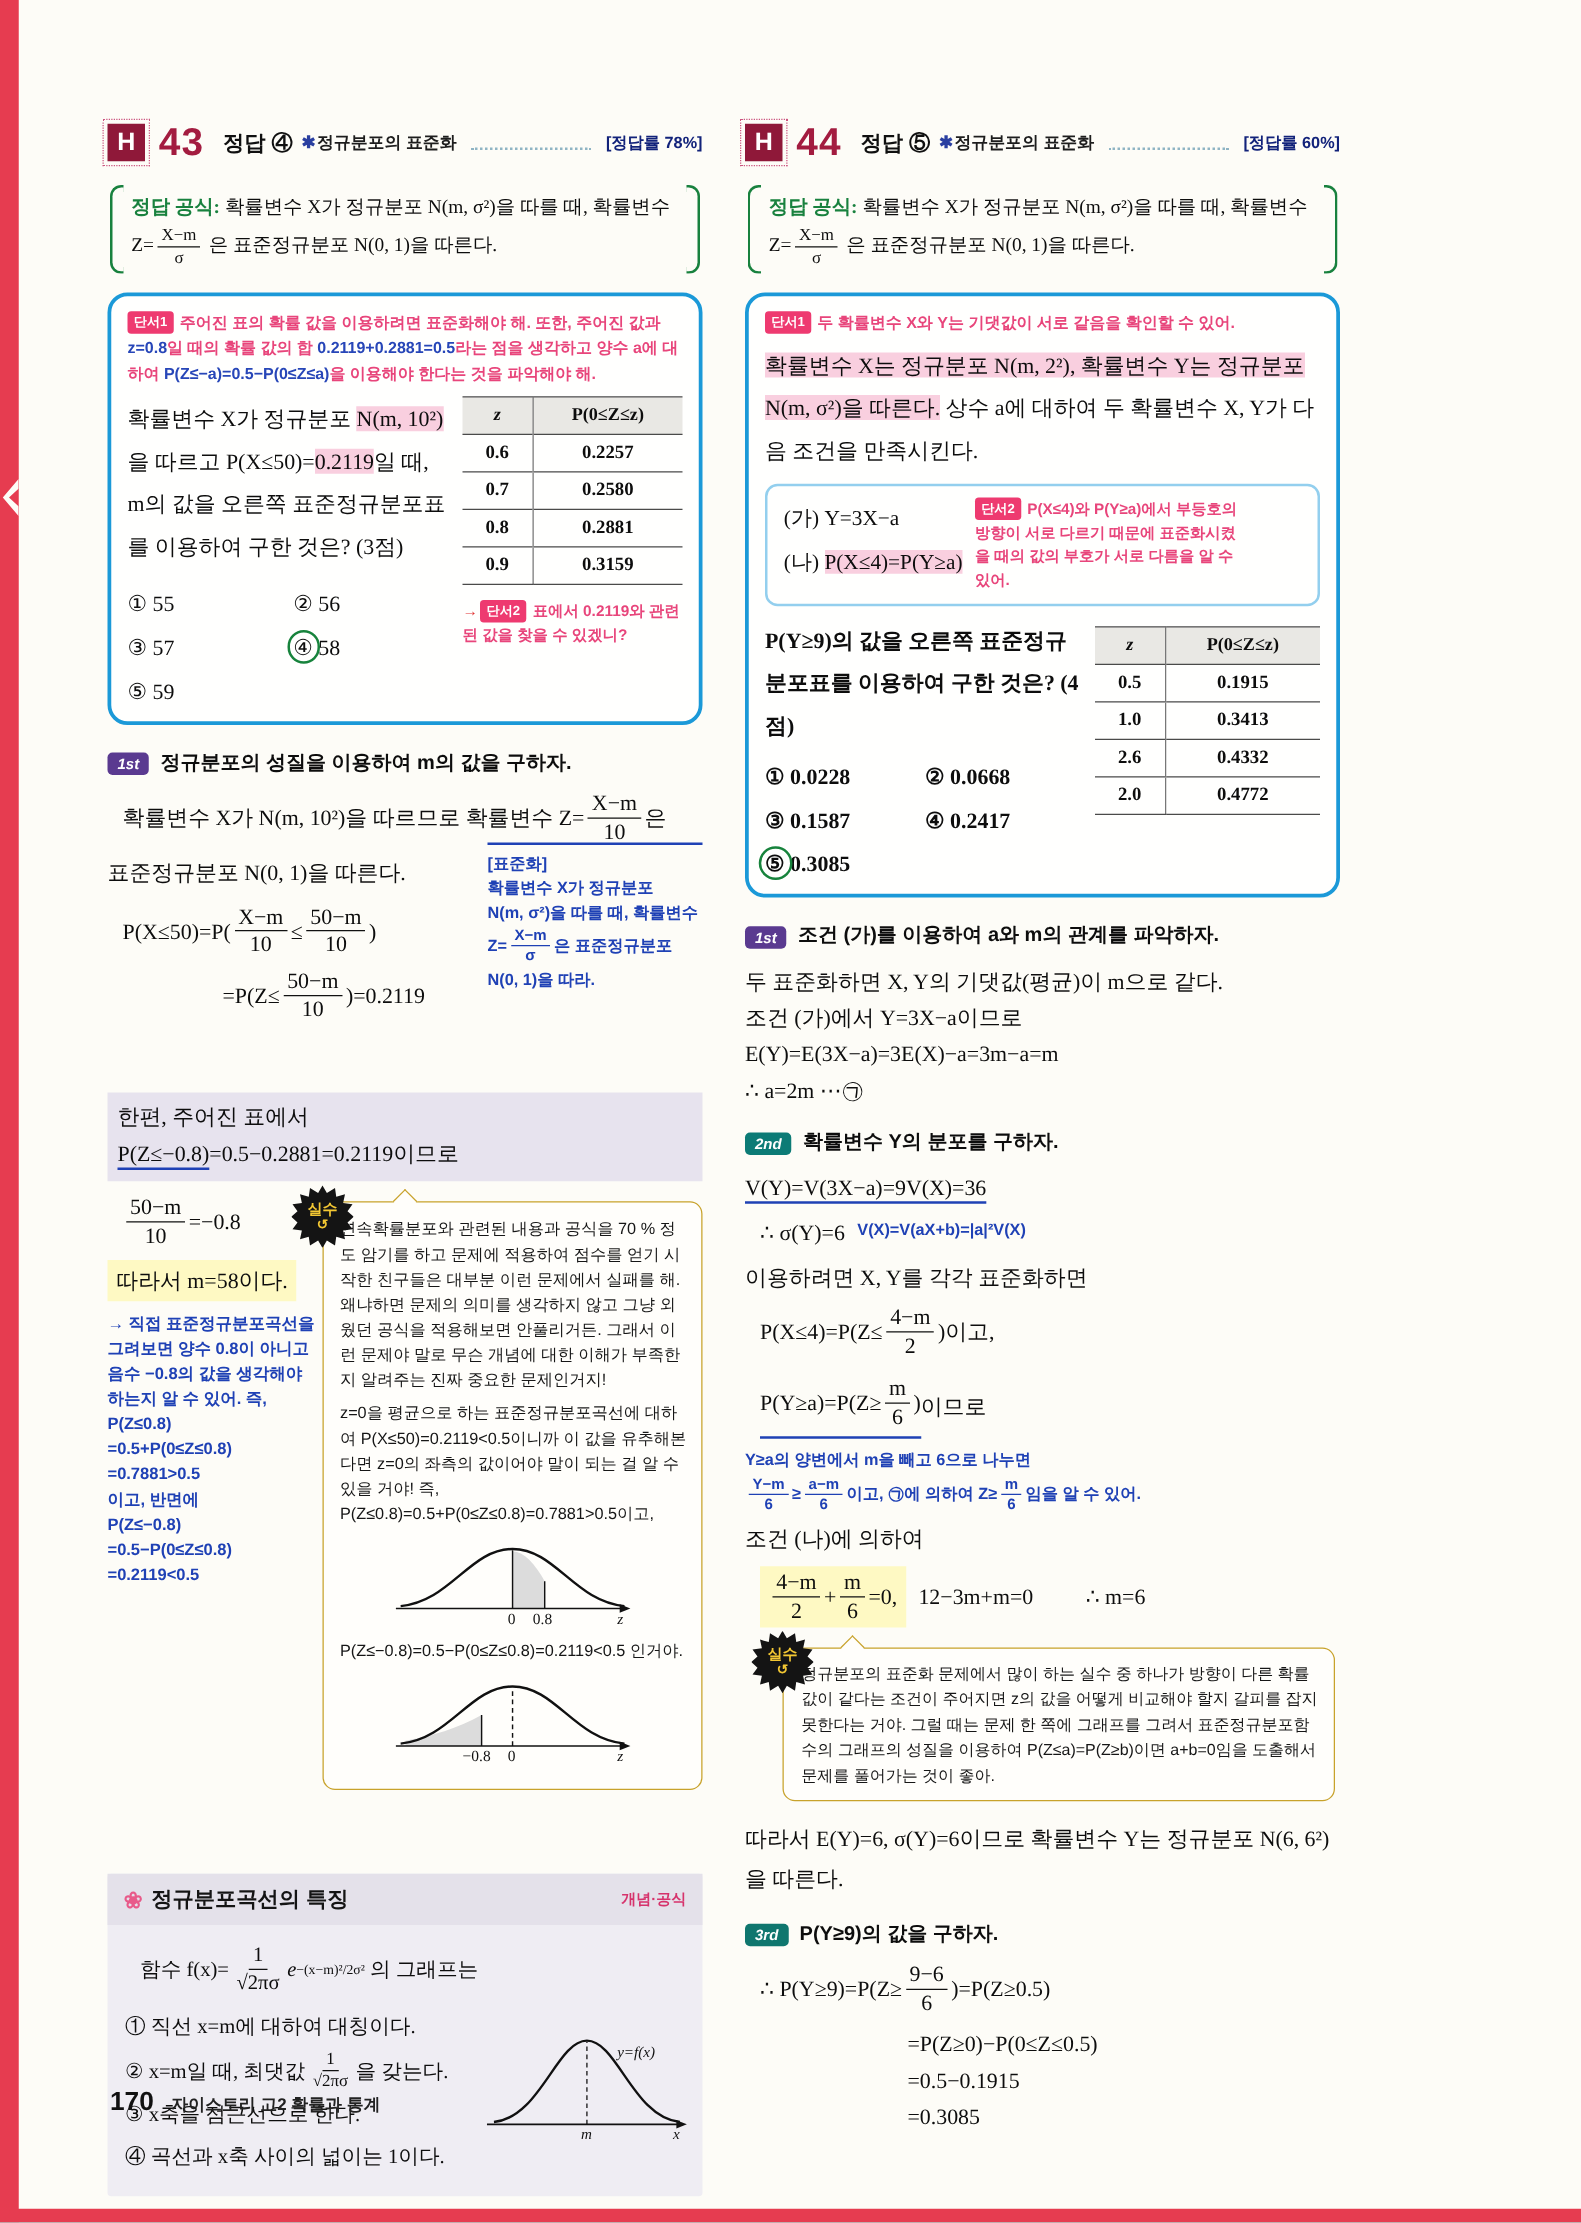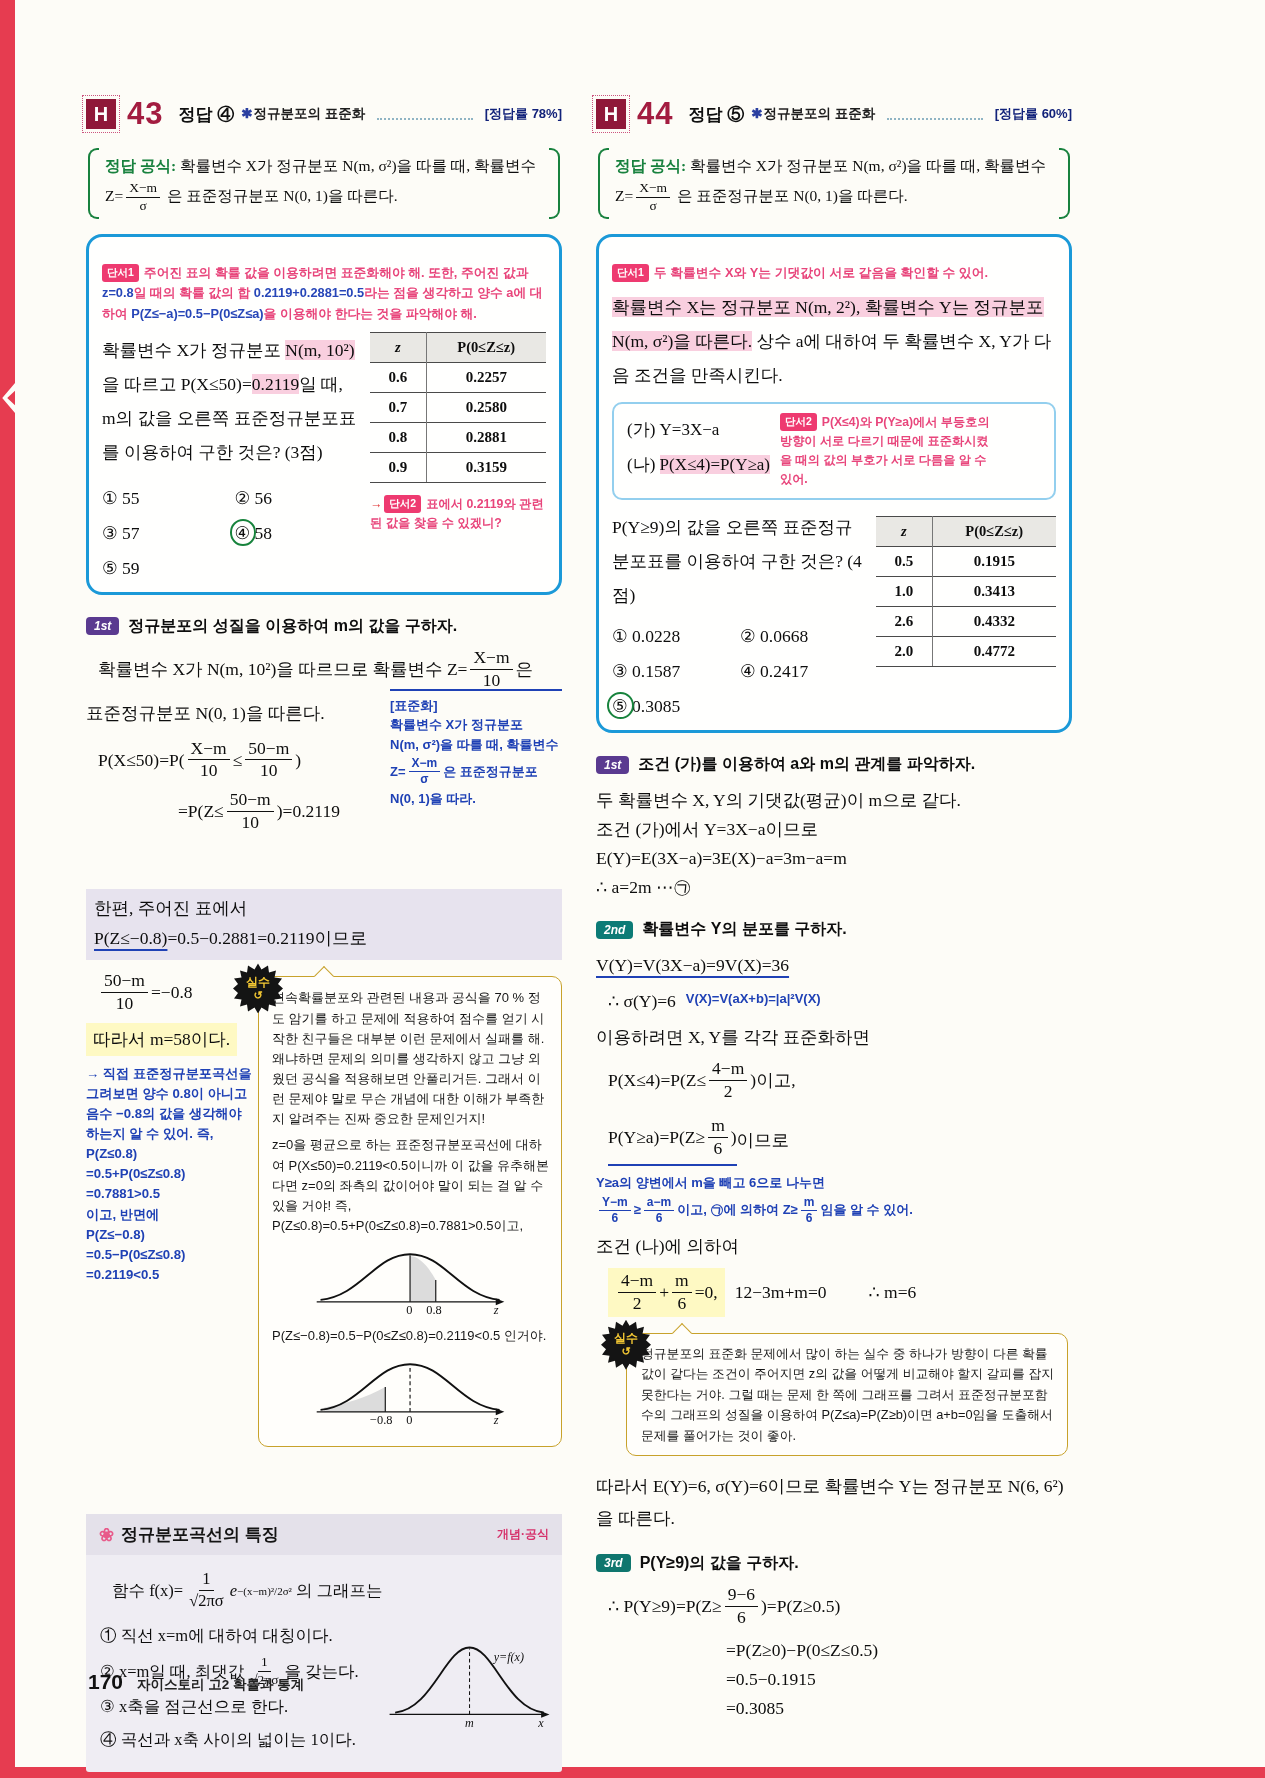--- a/index.html
+++ b/index.html
@@ -34,21 +34,21 @@
 .glabel{color:#18813e;font-weight:bold;}
 
 .frac{display:inline-flex;flex-direction:column;align-items:center;vertical-align:middle;
   line-height:1.25;margin:0 3px;text-align:center;}
 .frac .fn{padding:0 3px;border-bottom:1.5px solid #111;}
 .frac .fd{padding:0 3px;}
 .fs{font-size:13.5px;}
 .fb{color:#1f41b5;font-size:12px;}
 .fb .fn{border-color:#1f41b5;}
 
-.pbox{margin-top:12px;border:3.5px solid #1b99d8;border-radius:16px;padding:26px 13px 13px;background:#fffffe;}
+.pbox{margin-top:12px;border:3.5px solid #1b99d8;border-radius:16px;padding:11px 13px 13px;background:#fffffe;}
 .cluebadge{display:inline-block;background:#ee3a70;color:#fff;font:bold 10.5px "Liberation Sans",sans-serif;
   padding:2px 5px;border-radius:3px;margin-right:5px;vertical-align:1px;}
 .cluetext{font:bold 12.8px "Liberation Sans",sans-serif;color:#e8457b;line-height:1.6;}
 .cblue{color:#2746b8;}
 .pstmt{font-size:17.5px;line-height:1.95;margin-top:7px;}
 .hlpink{background:#f9cfdf;}
 .pflex{display:flex;gap:12px;margin-top:2px;}
 .pleft{width:256px;flex:0 0 auto;}
 .pright{flex:1;}
 
@@ -110,21 +110,21 @@
 .flower{color:#e85a8a;font-size:18px;}
 .ctag{margin-left:auto;font:bold 12px "Liberation Sans",sans-serif;color:#d6336c;}
 .cbody{position:relative;padding:14px 14px 0;font-size:16.5px;line-height:2.0;}
 .citems{width:292px;}
 .cgraph{position:absolute;right:6px;top:76px;}
 
 .condbox{border:2px solid #93cfee;border-radius:10px;padding:9px 13px;margin-top:10px;display:flex;gap:10px;}
 .condL{font-size:17px;line-height:2.05;white-space:nowrap;}
 .condR{width:212px;font:bold 12.2px "Liberation Sans",sans-serif;color:#e8457b;line-height:1.55;}
 .qflex{display:flex;gap:12px;margin-top:10px;}
-.qleft{width:252px;flex:0 0 auto;}
+.qleft{width:252px;flex:0 0 auto;font-weight:bold;}
 .qright{flex:1;}
 .qtext{font-size:17.5px;line-height:1.95;}
 .bnote-inline{color:#1f41b5;font:bold 13px "Liberation Sans",sans-serif;line-height:1.55;margin:2px 0 6px;}
 .rind{margin-left:130px;}
 .sp40{margin-left:42px;}
 .sp8{margin-left:10px;}
 
 .footer{position:absolute;left:88px;bottom:84px;display:flex;align-items:baseline;gap:14px;}
 .fpage{font:bold 21px "Liberation Sans",sans-serif;color:#111;}
 .ftext{font:bold 13.5px "Liberation Sans",sans-serif;color:#222;}
@@ -432,21 +432,21 @@
             </table>
         </div>
       </div>
     </div>
 
     <div class="sol">
       <div class="stepline">
           <span class="sbadge sb1">1st</span>
           <span class="stitle">조건 (가)를 이용하여 a와 m의 관계를 파악하자.</span>
         </div>
-      <div>두 확률변수 X, Y의 기댓값(평균)이 m으로 같다.</div>
+      <div>두 표준화하면 X, Y의 기댓값(평균)이 m으로 같다.</div>
       <div>조건 (가)에서 Y=3X−a이므로</div>
       <div>E(Y)=E(3X−a)=3E(X)−a=3m−a=m</div>
       <div>∴ a=2m ⋯㉠</div>
       <div class="stepline">
           <span class="sbadge sb2">2nd</span>
           <span class="stitle">확률변수 Y의 분포를 구하자.</span>
         </div>
       <div><span class="ublue">V(Y)=V(3X−a)=9V(X)=36</span></div>
       <div class="eqline">
           <span>∴ σ(Y)=6</span>

